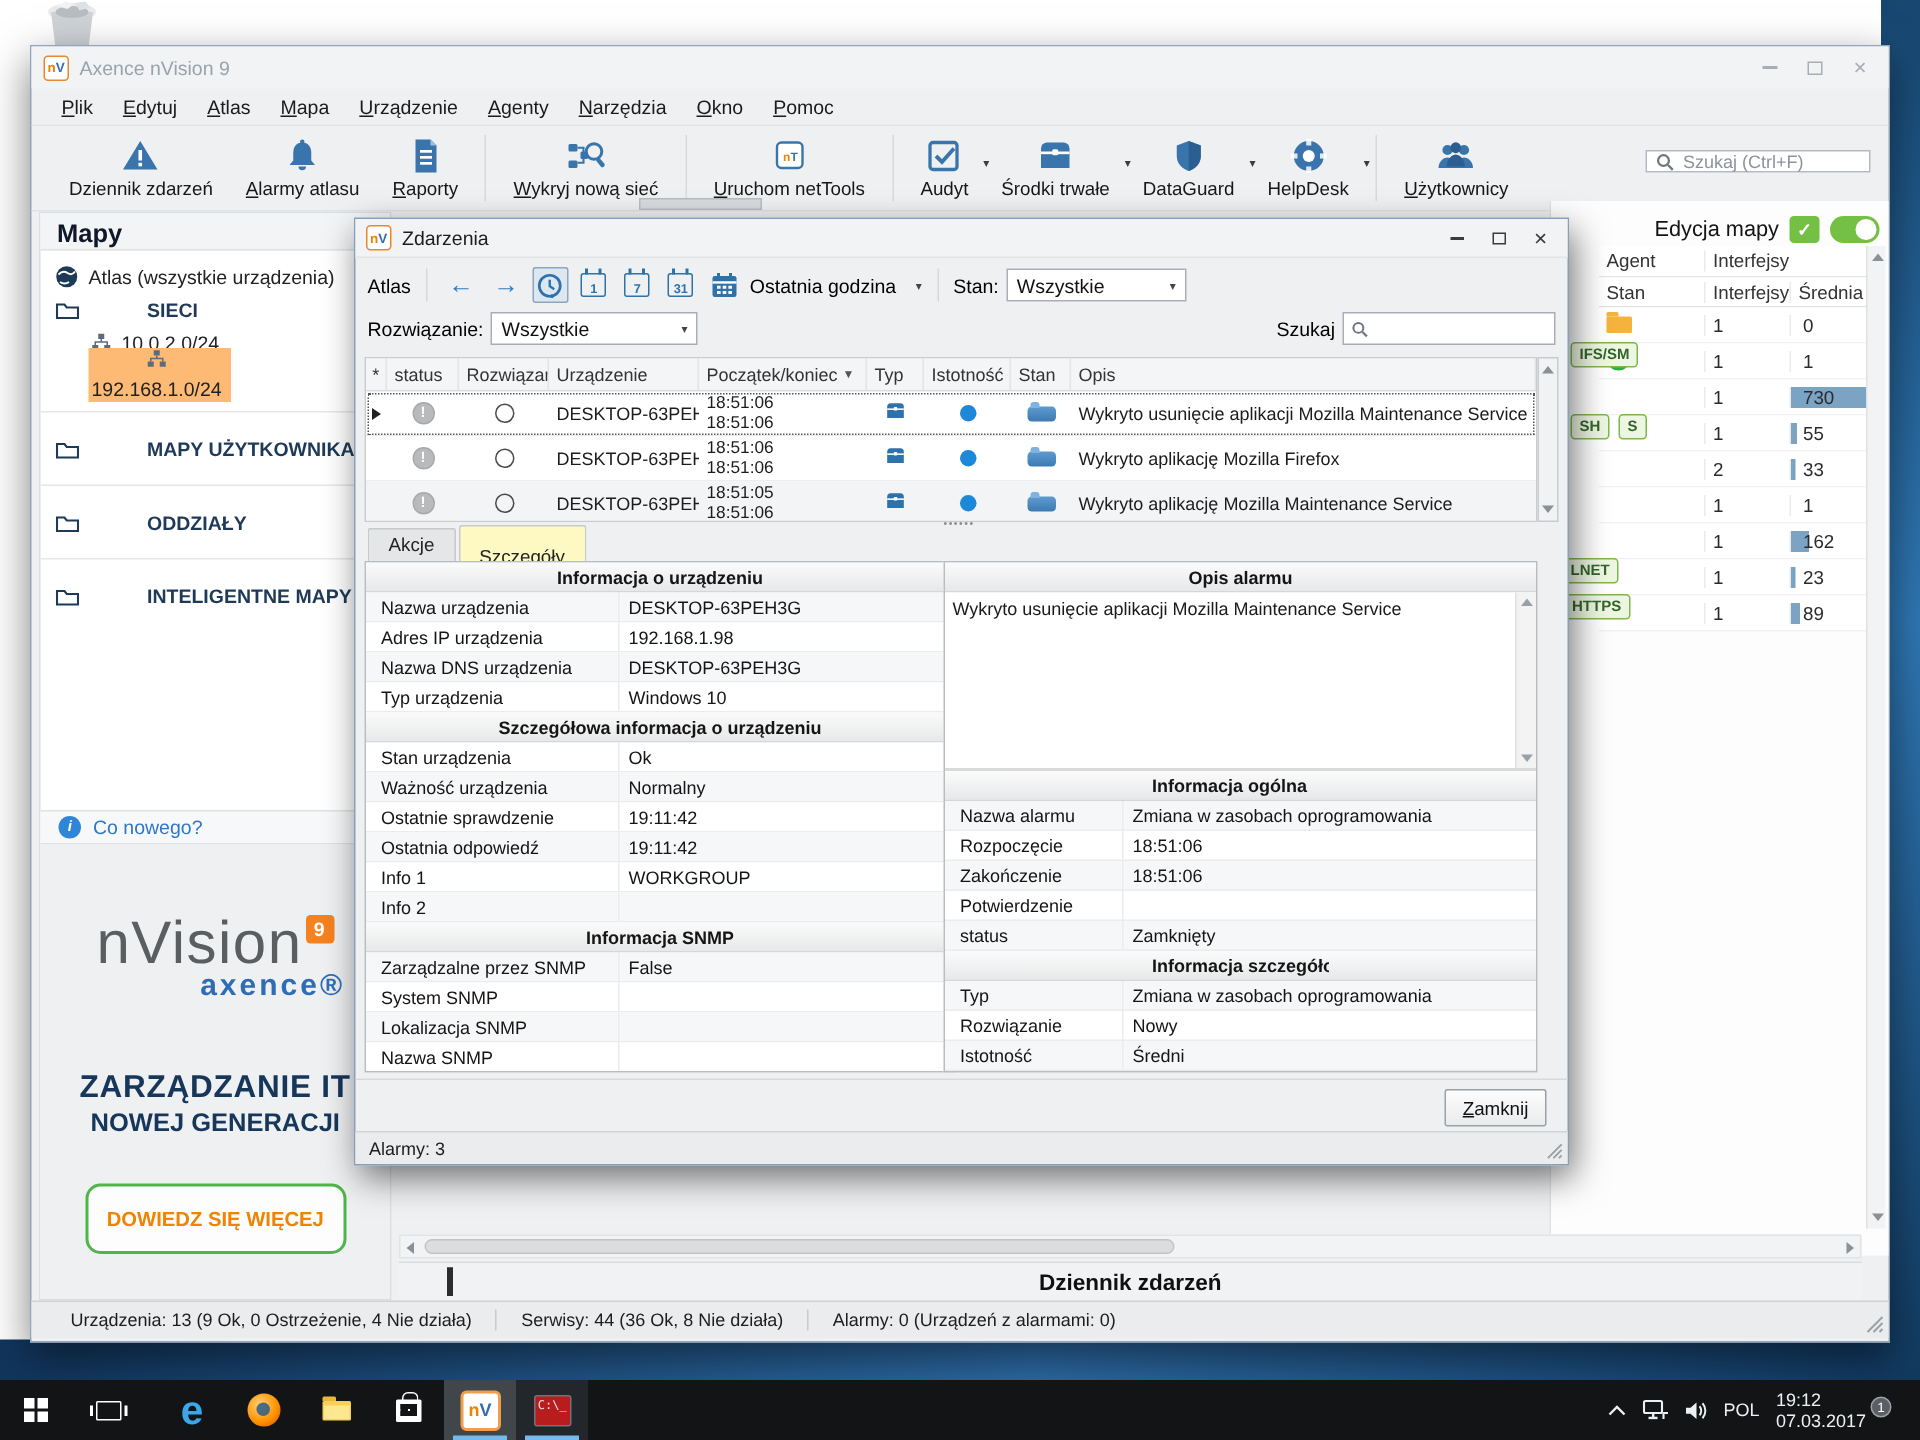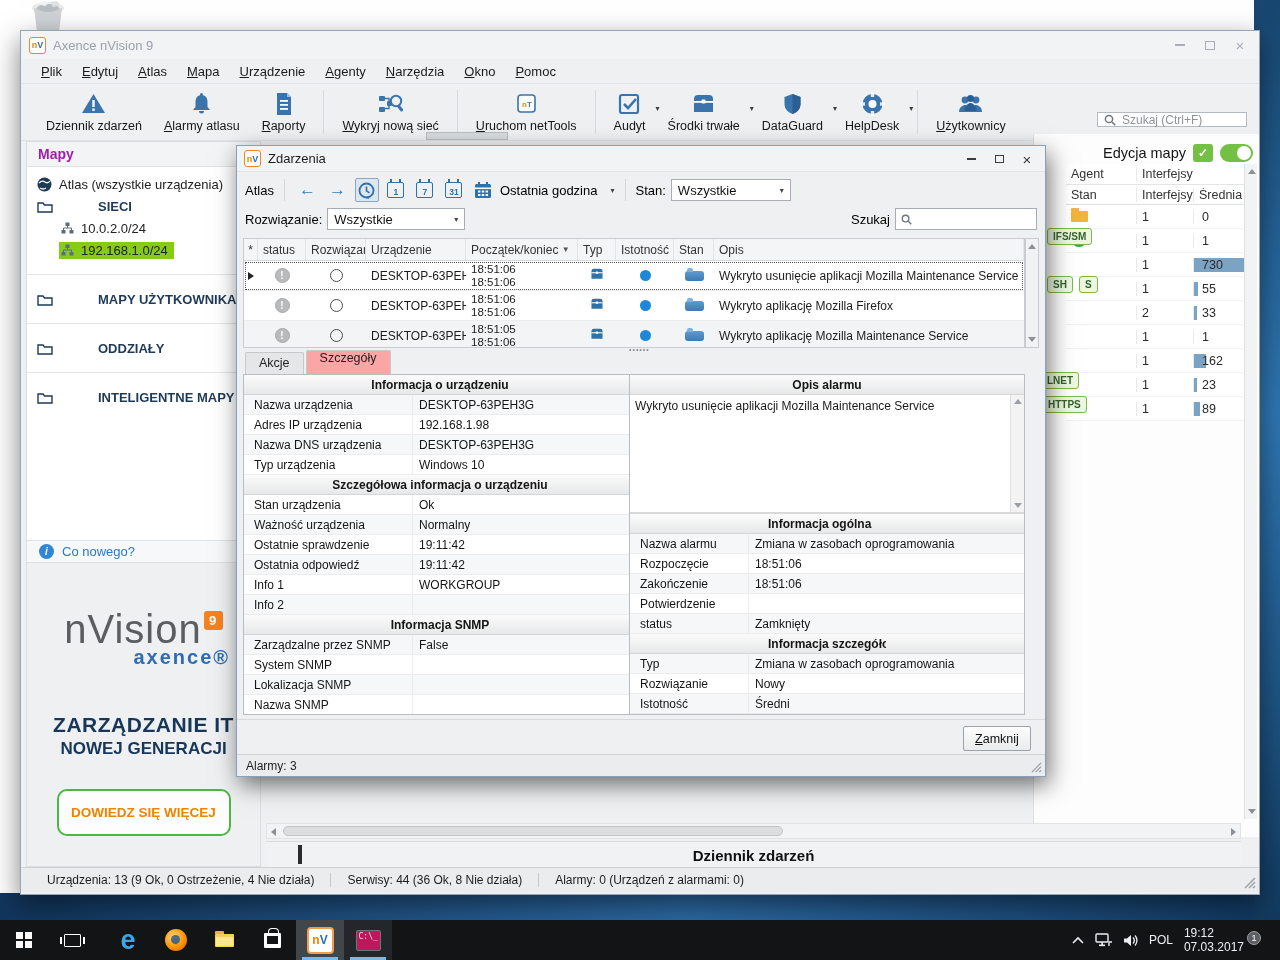--- a/index.html
+++ b/index.html
@@ -32,33 +32,33 @@
     padding-left:10px; font-size:13px; color:#1b1b1b; border-bottom:1px solid #e2e4e7; }
   .menuitem { padding:4px 10px; }
 
   .toolbar { position:absolute; top:53px; left:0; right:0; height:57px; display:flex; align-items:center;
     padding-left:14px; border-bottom:1px solid #dfe2e6; }
   .tbtn { display:flex; flex-direction:column; align-items:center; gap:3px; padding:3px 11px;
     font-size:12.5px; color:#171717; position:relative; white-space:nowrap; }
   .tbtn svg { width:27px; height:24px; display:block; }
   .tsep { width:1px; height:44px; background:#d6dade; margin:0 7px; }
   .tcaret { position:absolute; right:-3px; top:15px; font-size:8px; color:#3d3d3d; }
-  .searchbox { position:absolute; right:12px; top:28px; width:150px; height:15px; background:#fff;
+  .searchbox { position:absolute; right:12px; top:16px; width:150px; height:15px; background:#fff;
     border:1px solid #b4bac2; display:flex; align-items:center; gap:6px; padding:0 6px;
     color:#8d939b; font-size:12px; }
 
   
   .sidebar { position:absolute; left:5px; top:110px; width:235px; bottom:27px; background:#fff; border:1px solid #dadde1; }
   .side-hdr { height:25px; background:#f3f4f6; border-bottom:1px solid #e2e2e2; font-weight:bold;
-    font-size:14px; padding:4px 11px; color:#a21caf; }
+    font-size:17px; padding:4px 11px; color:#0f172a; }
   .tree { padding-top:7px; font-size:13px; color:#222; }
   .titem { display:flex; align-items:center; gap:7px; height:20px; padding-left:10px; margin-bottom:2px; }
   .titem.childnet { padding-left:32px; }
   .titem .selwrap { display:flex; align-items:center; gap:7px; padding:1px 6px 1px 2px; }
-  .titem.selected .selwrap { background:#84cc16; }
+  .titem.selected .selwrap { background:#fdba74;flex-direction:column; }
   .bold-navy { font-weight:bold; color:#1e3a58;margin-left:38px; }
   .side-sep { height:1px; background:#e6e6e6; margin:14px 0; }
   .conowego { position:absolute; left:0; right:0; top:398px; height:23px; background:#f7f8f9;
     border-top:1px solid #e1e1e1; border-bottom:1px solid #e1e1e1; display:flex; align-items:center;
     gap:8px; padding-left:12px; font-size:13px; color:#2c78c6; }
   .info-ico { width:15px; height:15px; border-radius:50%; background:#2f86d6; color:#fff; font-size:10px;
     font-weight:bold; display:inline-flex; align-items:center; justify-content:center; font-style:italic; }
   .promo { position:absolute; left:0; right:0; top:421px; bottom:0; background:#eef0f2; text-align:center; }
   .nvlogo { margin-top:44px; font-size:40px; color:#5b5e61; letter-spacing:1px; }
   .nine { display:inline-block; width:19px; height:19px; background:#f5821f; color:#fff; font-size:13px;
@@ -171,21 +171,21 @@
     font-size:10px; font-weight:bold; display:flex; align-items:center; justify-content:center; }
   .circle-ico { width:13px; height:13px; border-radius:50%; border:1.5px solid #4b4b4b; }
   .dot-ico { width:11px; height:11px; border-radius:50%; background:#1d87d8; }
   .bed-ico { width:19px; height:10px; background:linear-gradient(#5d9bd0,#3c7ab2); border-radius:3px; position:relative; }
   .bed-ico::before { content:""; position:absolute; left:2px; top:-3px; width:6px; height:4px; background:#7db3de; border-radius:2px 2px 0 0; }
   .etv { position:absolute; right:6px; top:92px; width:14px; height:110px; background:#f1f2f3; border:1px solid #c8ccd0; }
   .dots { position:absolute; top:200px; left:50%; margin-left:-12px; font-size:7px; color:#8a8a8a; letter-spacing:1px; }
 
   .tabs { position:absolute; top:206px; left:8px; height:22px; display:flex; font-size:12.5px; }
   .tab { padding:3px 13px 0; background:#e4e6e8; border:1px solid #c6cacd; border-bottom:none; margin-right:2px; color:#222; border-radius:2px 2px 0 0; }
-  .tab.active { background:#fca5a5; margin-top:-2px; padding-top:0; }
+  .tab.active { background:#fef9c3; margin-top:-2px; padding-top:13px; }
 
   .panel { position:absolute; top:228px; height:341px; background:#fff; border:1px solid #b7bdc3; overflow:hidden; }
   .panel.left { left:6px; width:394px; }
   .panel.right { left:392px; width:396px; }
   .drow { display:flex; height:20px; align-items:center; font-size:12px; color:#151515; border-bottom:1px solid #ececec; background:#fff; }
   .drow:nth-child(even) { background:#f6f7f8; }
   .drow .dlabel { width:168px; padding-left:10px; overflow:hidden; white-space:nowrap; }
   .drow .dvalue { flex:1; padding-left:6px; border-left:1px solid #ececec; overflow:hidden; white-space:nowrap; align-self:stretch; display:flex; align-items:center; }
   .drow.h { justify-content:center; font-weight:bold; background:linear-gradient(#fbfbfb,#e7e8e9); border-bottom:1px solid #d6d6d6; }
   .drow.h .dlabel { width:auto; padding:0; }
@@ -216,21 +216,21 @@
   .ff::after { content:""; position:absolute; left:6px; top:6px; width:9px; height:9px; border-radius:50%; background:#2a5c8a; opacity:.85; }
   .expl { width:19px; height:13px; background:#f8cf57; border-radius:1px; position:relative; }
   .expl::before { content:""; position:absolute; top:-3px; left:0; width:9px; height:3px; background:#e8b83c; border-radius:1px 1px 0 0; }
   .expl::after { content:""; position:absolute; left:1px; top:3px; right:1px; bottom:1px; background:#fde88f; }
   .store { width:17px; height:15px; background:#fff; border-radius:1px; position:relative; }
   .store::before { content:""; position:absolute; top:-5px; left:4px; width:9px; height:5px; border:1.5px solid #fff; border-bottom:none; border-radius:4px 4px 0 0; }
   .store::after { content:""; position:absolute; left:3px; top:3px; width:11px; height:8px;
     background:linear-gradient(90deg,#121416 0 45%,transparent 45% 55%,#121416 55% 100%),linear-gradient(#121416 0 45%,transparent 45% 55%,#121416 55% 100%); }
   .nvtask { width:27px; height:27px; background:#fff; border:2px solid #ef9e4e; border-radius:4px; font-size:12px; font-weight:bold;
     display:flex; align-items:center; justify-content:center; }
-  .cmd { width:25px; height:21px; background:#be185d; border:1px solid #6f7479; border-radius:2px; color:#dfe3e6;
+  .cmd { width:25px; height:21px; background:#b91c1c; border:1px solid #6f7479; border-radius:2px; color:#dfe3e6;
     font-family:"DejaVu Sans Mono", monospace; font-size:8px; padding:1px 2px; }
   .tvico { width:17px; height:13px; border:1.5px solid #fff; border-radius:1px; position:relative; }
   .tvico::before { content:""; position:absolute; left:-5px; top:2px; width:2px; height:7px; background:#fff; }
   .tvico::after { content:""; position:absolute; right:-5px; top:2px; width:2px; height:7px; background:#fff; }
   .tray { margin-left:auto; display:flex; align-items:center; gap:11px; padding-right:8px; color:#edf0f2; font-size:12px; }
   .tray svg { display:block; }
   .clockblk { text-align:left; line-height:14px; }
   .notif { position:relative; }
   .notif .bubble { width:16px; height:13px; background:#fff; border-radius:2px; }
   .notif .badge { position:absolute; right:-6px; bottom:-5px; width:14px; height:14px; background:#5b5f64; border:1px solid #9aa0a5;

